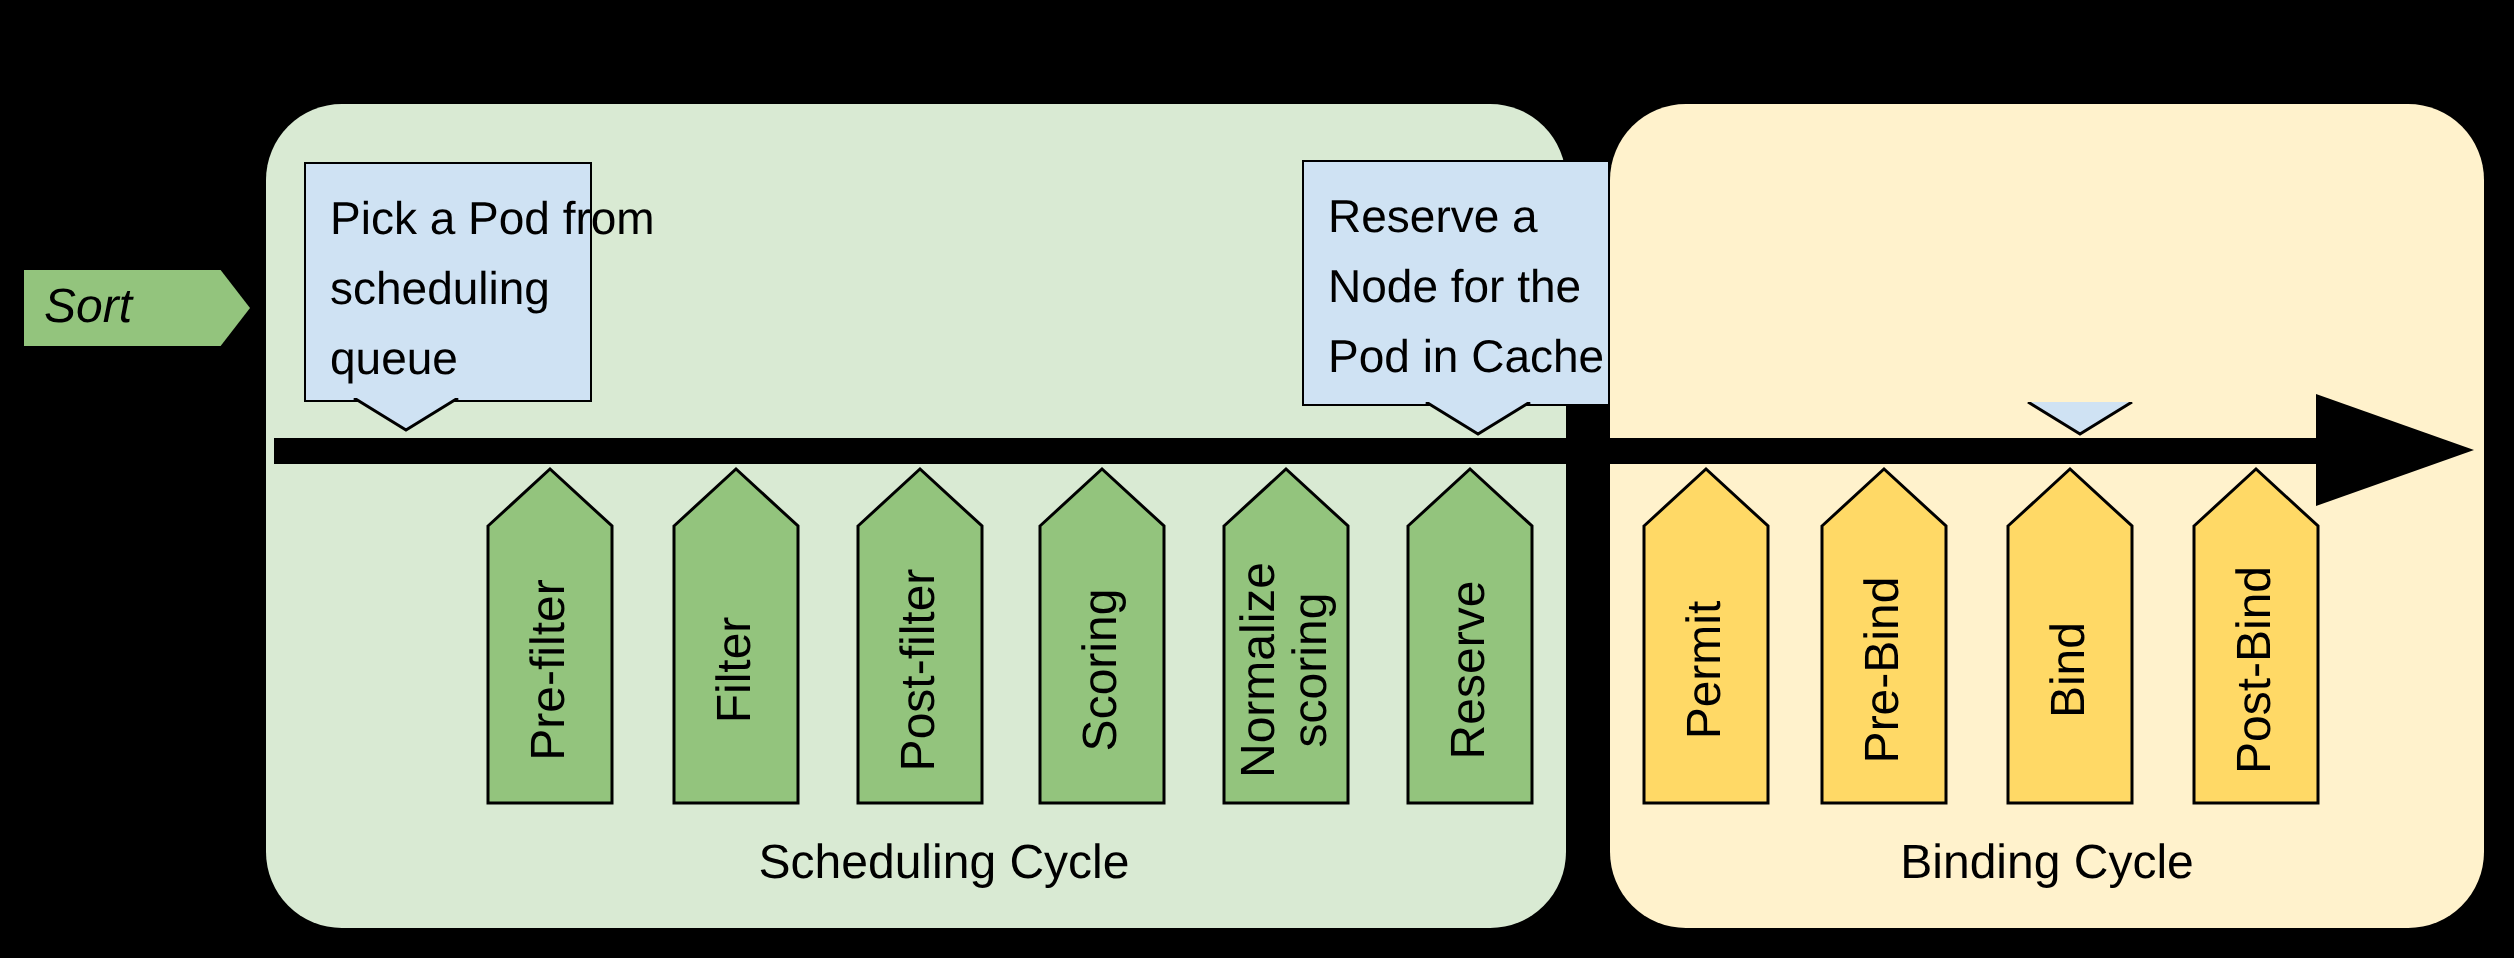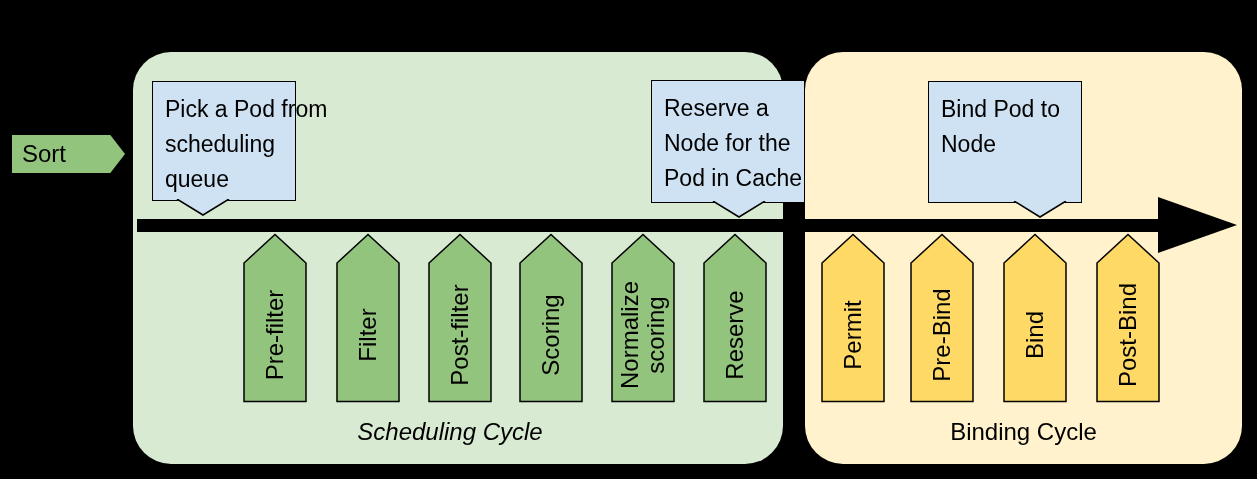--- a/index.html
+++ b/index.html
@@ -10,37 +10,37 @@
     color:var(--text,#000);
   }
   .cycle-box{position:absolute;top:52px;height:412px;border-radius:38px;z-index:1;}
   .cycle-box.green{left:133px;width:650px;background:var(--scheduling-box,#d9ead3);}
   .cycle-box.yellow{left:805px;width:437px;background:var(--binding-box,#fff2cc);}
 
   .cycle-title{
     position:absolute;top:416px;height:32px;line-height:32px;z-index:3;
     text-align:center;font-size:24px;
   }
-  .cycle-title.green-title{left:125px;width:650px;font-style:italic;}
+  .cycle-title.green-title{left:147px;width:650px;}
   .cycle-title.yellow-title{left:805px;width:437px;}
 
   
   .timeline-bar{position:absolute;left:137px;top:219px;width:1024px;height:13px;background:var(--timeline,#000);z-index:5;}
   .timeline-head{
     position:absolute;left:1158px;top:197px;width:0;height:0;z-index:5;
     border-top:28px solid transparent;border-bottom:28px solid transparent;
     border-left:79px solid var(--timeline,#000);
   }
 
   
   .sort-arrow{
     position:absolute;left:12px;top:135px;width:113px;height:38px;z-index:2;
     background:var(--green-arrow,#93c47d);
     clip-path:polygon(0% 0%,87% 0%,100% 50%,87% 100%,0% 100%);
-    display:flex;align-items:center;
+    display:flex;align-items:center;font-style:italic;
   }
   .sort-arrow .lbl{padding-left:10px;font-size:24px;}
 
   
   .chevron{position:absolute;top:233px;width:64px;height:170px;z-index:4;}
   .chevron svg{display:block;}
   .chevron.green polygon{fill:var(--green-arrow,#93c47d);}
   .chevron.yellow polygon{fill:var(--yellow-arrow,#ffd966);}
   .chevron-label{
     position:absolute;left:50%;top:102px;width:164px;
@@ -142,22 +142,20 @@
       <path d="M1,0 L27,16 L53,0"></path>
     </svg>
 
   <div class="callout" style="left:627px;top:80px;width:154px;height:123px;margin-left:24px;">Reserve a
 Node for the
 Pod in Cache</div>
   <svg class="callout-tail" style="left:712px;top:201px;" width="54" height="18" viewBox="0 0 54 18">
       <path d="M1,0 L27,16 L53,0"></path>
     </svg>
 
-  <div class="callout" style="left:928px;top:81px;width:154px;height:122px;">Bind Pod to
-Node</div>
   <svg class="callout-tail" style="left:1013px;top:201px;" width="54" height="18" viewBox="0 0 54 18">
       <path d="M1,0 L27,16 L53,0"></path>
     </svg>
 
   <div class="cycle-title green-title">Scheduling Cycle</div>
   <div class="cycle-title yellow-title">Binding Cycle</div>
 
 </div>
 
 </body></html>

